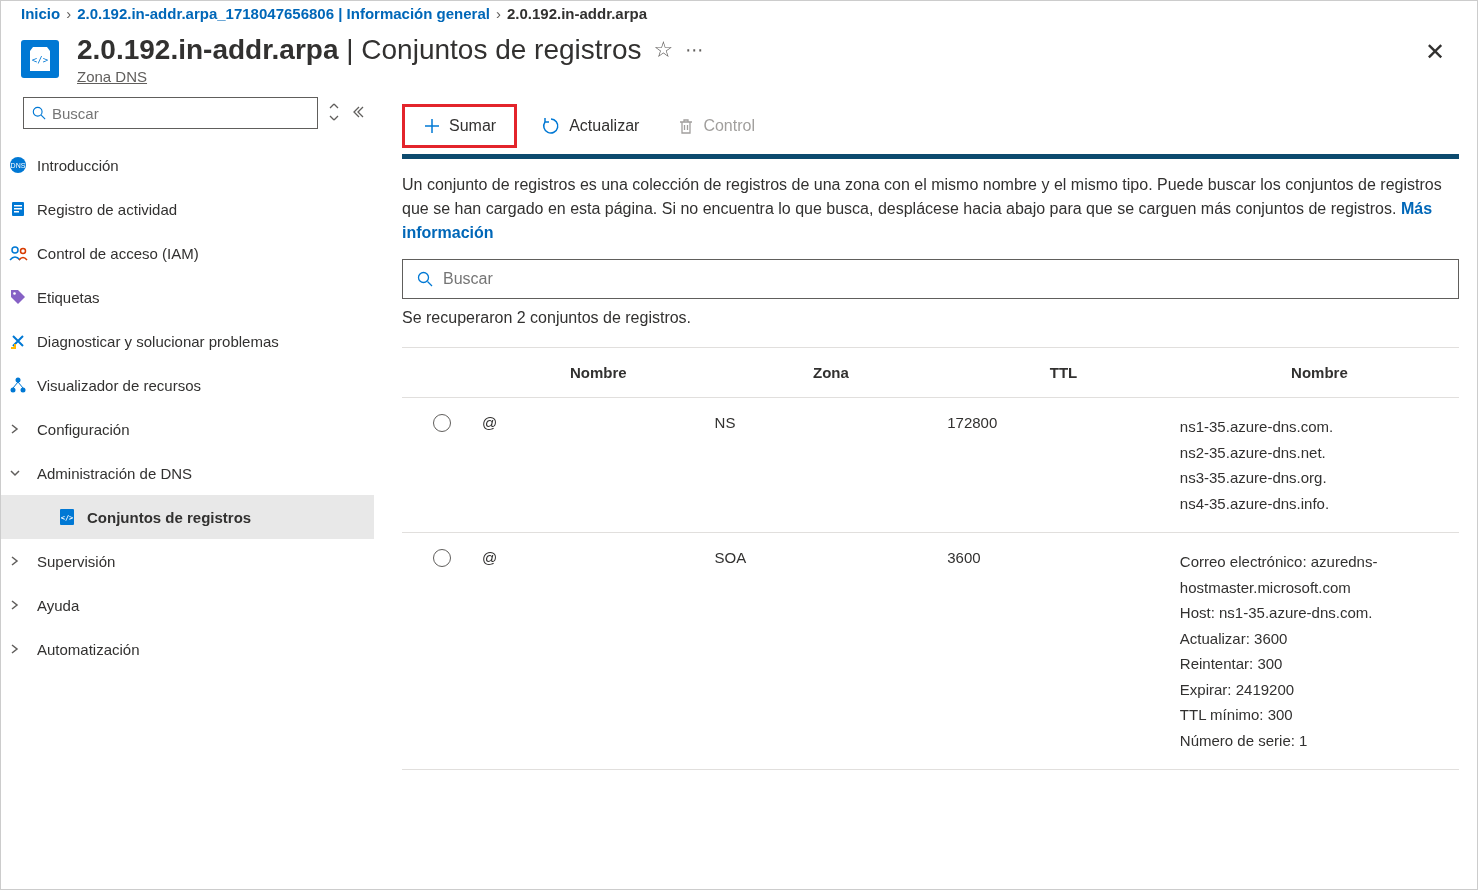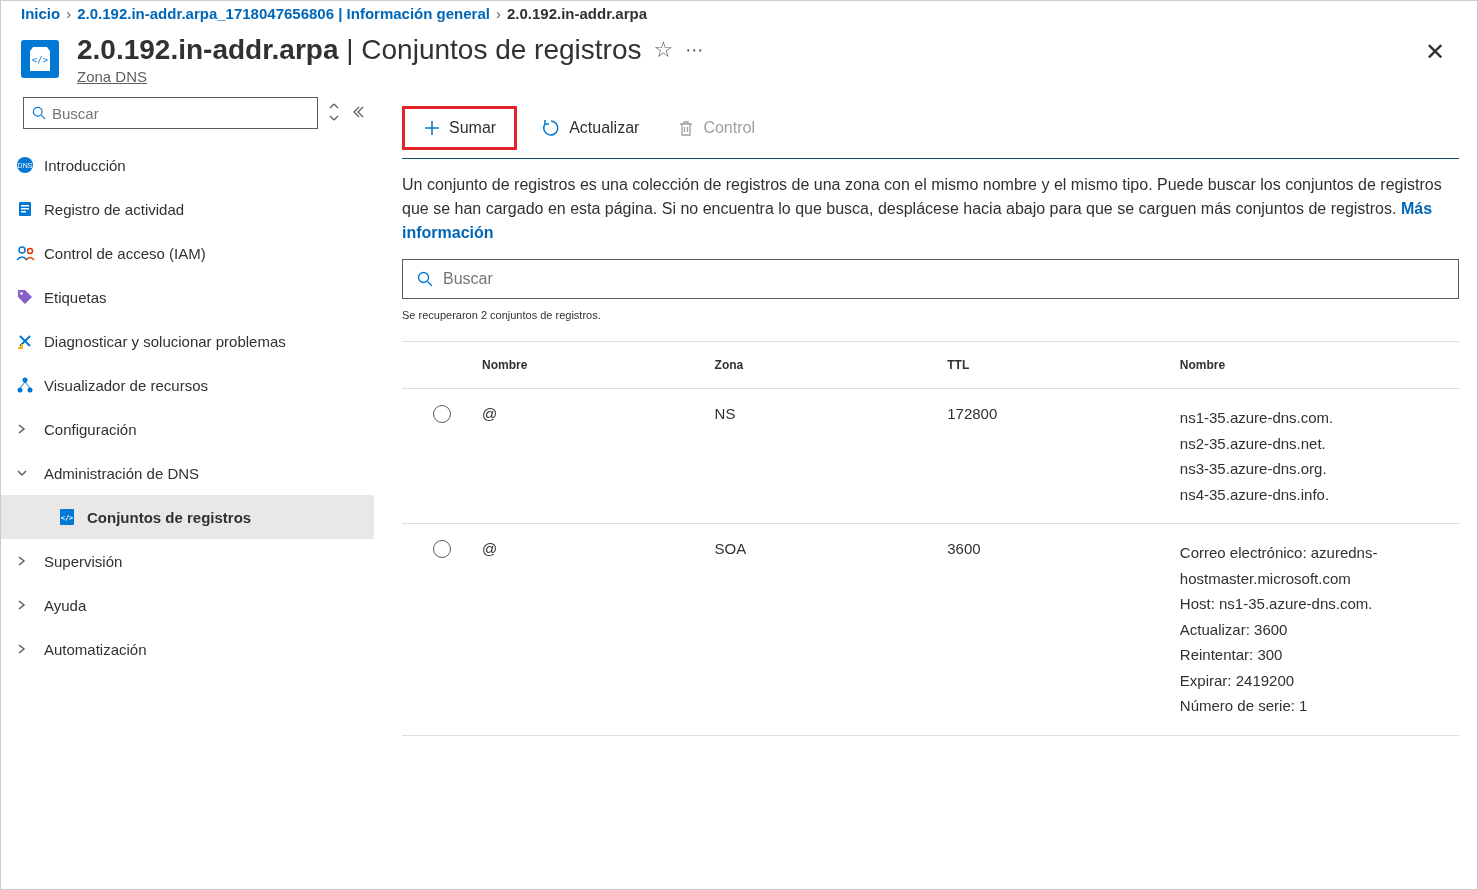--- a/index.html
+++ b/index.html
@@ -26,43 +26,43 @@
   .layout { display: flex; height: calc(100% - 110px); }
 
   
   .sidebar { width: 373px; flex-shrink: 0; padding-right: 0; }
   .search-row { display: flex; align-items: center; gap: 10px; padding: 0 10px 8px 22px; }
   .search-box { flex: 1; border: 1px solid #605e5c; height: 32px; display: flex; align-items: center; padding: 0 8px; }
   .search-box input { border: none; outline: none; flex: 1; font-size: 15px; background: transparent; margin-left: 6px; }
   .expand-ic, .collapse-ic { color: #605e5c; cursor: pointer; }
 
   .nav-list { list-style: none; padding-top: 6px; }
-  .nav-item { display: flex; align-items: center; height: 44px; padding: 0 12px 0 15px; cursor: pointer; font-size: 15px; }
+  .nav-item { display: flex; align-items: center; height: 44px; padding: 0 12px 0 8px; cursor: pointer; font-size: 15px; }
   .nav-item.active { background: #e8e8e8; font-weight: 600; }
   .nav-item.indent { padding-left: 58px; }
   .nav-ic { width: 28px; display: flex; align-items: center; justify-content: flex-start; flex-shrink: 0; }
   .nav-chev { width: 28px; color: #605e5c; display: flex; align-items: center; justify-content: flex-start; flex-shrink: 0; }
   .nav-label { flex: 1; }
 
   
   .main { flex: 1; padding: 0 18px 0 28px; overflow-y: auto; }
-  .toolbar { display: flex; align-items: center; gap: 10px; height: 62px; border-bottom: 1px solid #0c4a6e; }
+  .toolbar { display: flex; align-items: center; gap: 10px; height: 62px; border-bottom: 5px solid #0c4a6e; }
   .tbtn { display: flex; align-items: center; gap: 8px; padding: 6px 14px; font-size: 16px; cursor: pointer; border: none; background: transparent; color: #323130; }
   .tbtn.hl { border: 3px solid #e3242b; padding: 10px 18px; }
   .tbtn.disabled { color: #a19f9d; }
   .tbtn svg, .tbtn .ic { flex-shrink: 0; }
 
   .desc { font-size: 16px; line-height: 1.5; padding: 14px 0 14px 0; color: #323130; }
   .search-records { border: 1px solid #605e5c; height: 40px; display: flex; align-items: center; padding: 0 14px; }
   .search-records input { border: none; outline: none; flex: 1; font-size: 16px; margin-left: 10px; background: transparent; }
-  .status { font-size: 11px; color: #323130; margin: 10px 0 20px 0; }
+  .status { font-size: 16px; color: #323130; margin: 10px 0 20px 0; }
 
   .table { width: 100%; }
   .thead, .trow { display: grid; grid-template-columns: 80px 1fr 1fr 1fr 1.2fr; padding: 16px 0; }
-  .thead { border-bottom: 1px solid #e1dfdd; border-top: 1px solid #e1dfdd; font-weight: 600; font-size: 12px; }
+  .thead { border-bottom: 1px solid #e1dfdd; border-top: 1px solid #e1dfdd; font-weight: 600; font-size: 15px; text-align: center; }
   .trow { border-bottom: 1px solid #e1dfdd; font-size: 15px; align-items: start; }
   .trow .cell { padding-right: 10px; }
   .multi-line div { line-height: 1.7; }
   .checkbox-cell { display: flex; justify-content: center; }
   .chk { width: 18px; height: 18px; border: 1px solid #605e5c; border-radius: 50%; }
 </style>
 </head>
 <body>
 
 <div class="breadcrumb">
@@ -294,19 +294,20 @@
             </div>
             <div class="cell">@</div>
             <div class="cell">SOA</div>
             <div class="cell">3600</div>
             <div class="cell multi-line">
               <div>Correo electrónico: azuredns-hostmaster.microsoft.com</div>
               <div>Host: ns1-35.azure-dns.com.</div>
               <div>Actualizar: 3600</div>
               <div>Reintentar: 300</div>
               <div>Expirar: 2419200</div>
+              <div>TTL mínimo: 300</div>
               <div>Número de serie: 1</div>
             </div>
           </div>
         </div>
     </div>
   </div>
 </div>
 
 </body></html>

